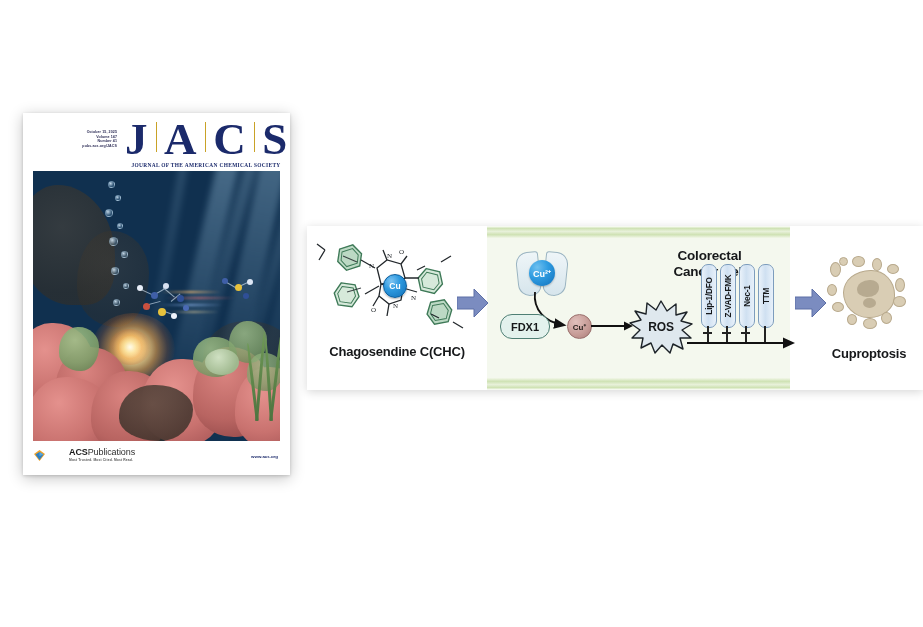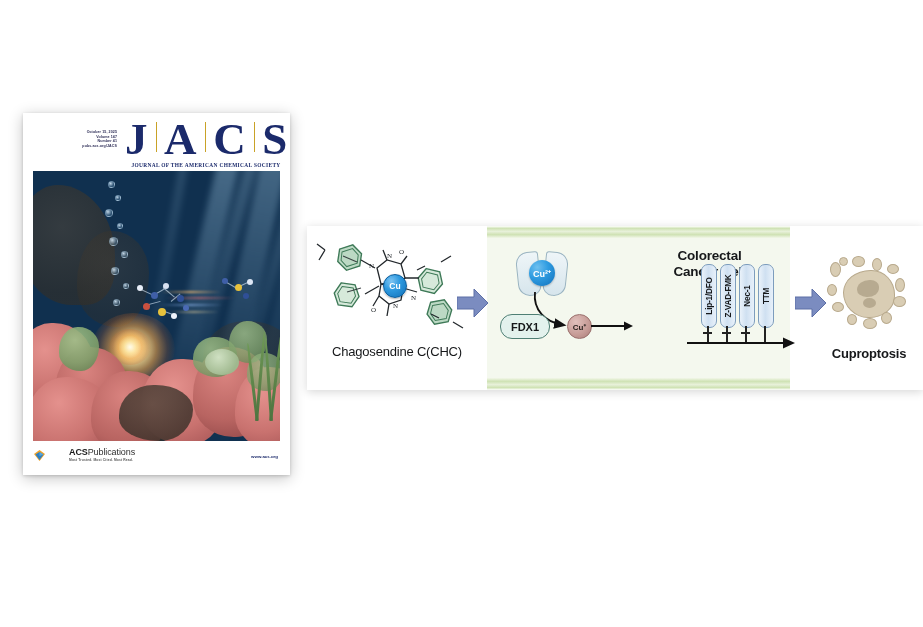--- a/index.html
+++ b/index.html
@@ -126,21 +126,21 @@
   .cu-core{
     position:absolute;width:22px;height:22px;border-radius:50%;
     background:radial-gradient(circle at 33% 28%, #7ec4f2 0%, #2e9ae0 40%, #1170b8 100%);
     border:1px solid #0b5d9c;
     display:flex;align-items:center;justify-content:center;
     font-size:8.5px;font-weight:bold;color:#ffffff;
     box-shadow:0 1px 2px rgba(0,0,0,.3);
   }
   .chem-label{
     position:absolute;left:0px;top:118px;width:180px;text-align:center;
-    font-size:13px;font-weight:normal;color:#16181a;letter-spacing:-.2px;
+    font-size:13px;font-weight:bold;color:#16181a;letter-spacing:-.2px;
   }
 
   
   .transporter{position:absolute;left:30px;top:26px;width:50px;height:46px;}
   .tp-lobe{
     position:absolute;width:21px;height:42px;
     background:linear-gradient(180deg,#eef5f8,#d6e5ec);
     border:1.2px solid #9ab4c2;
   }
   .tp-l{left:0;border-radius:12px 3px 10px 12px;transform:rotate(-6deg);}
@@ -439,20 +439,26 @@
 
         <div class="cu1">
           <span>Cu⁺</span>
         </div>
 
         <svg width="44" height="14" style="position:absolute;left:104px;top:93px;" aria-hidden="true">
           <line x1="0" y1="7" x2="33" y2="7" stroke="#111" stroke-width="1.8"></line>
           <polygon points="33,2.5 42,7 33,11.5" fill="#111"></polygon>
         </svg>
 
+        <div class="ros">
+          <svg width="64" height="54" viewBox="0 0 64 54" style="position:absolute;left:0;top:0;" aria-hidden="true">
+            <polygon points="32,1 38,11 47,4 47,15 58,12 52,21 63,24 53,30 62,38 51,38 54,49 44,44 41,53 33,45 26,53 22,43 12,48 14,38 3,38 11,30 1,23 12,20 6,11 17,14 18,3 27,10" fill="#dfe8ee" stroke="#1d2328" stroke-width="1.4" stroke-linejoin="round"></polygon>
+          </svg>
+          <span class="ros-text">ROS</span>
+        </div>
 
         <div class="inhibs">
           <div class="cap" style="left:0px;">
             <span>Lip-1/DFO</span>
           </div>
           <div class="cap" style="left:19px;">
             <span>Z-VAD-FMK</span>
           </div>
           <div class="cap" style="left:38px;">
             <span>Nec-1</span>

